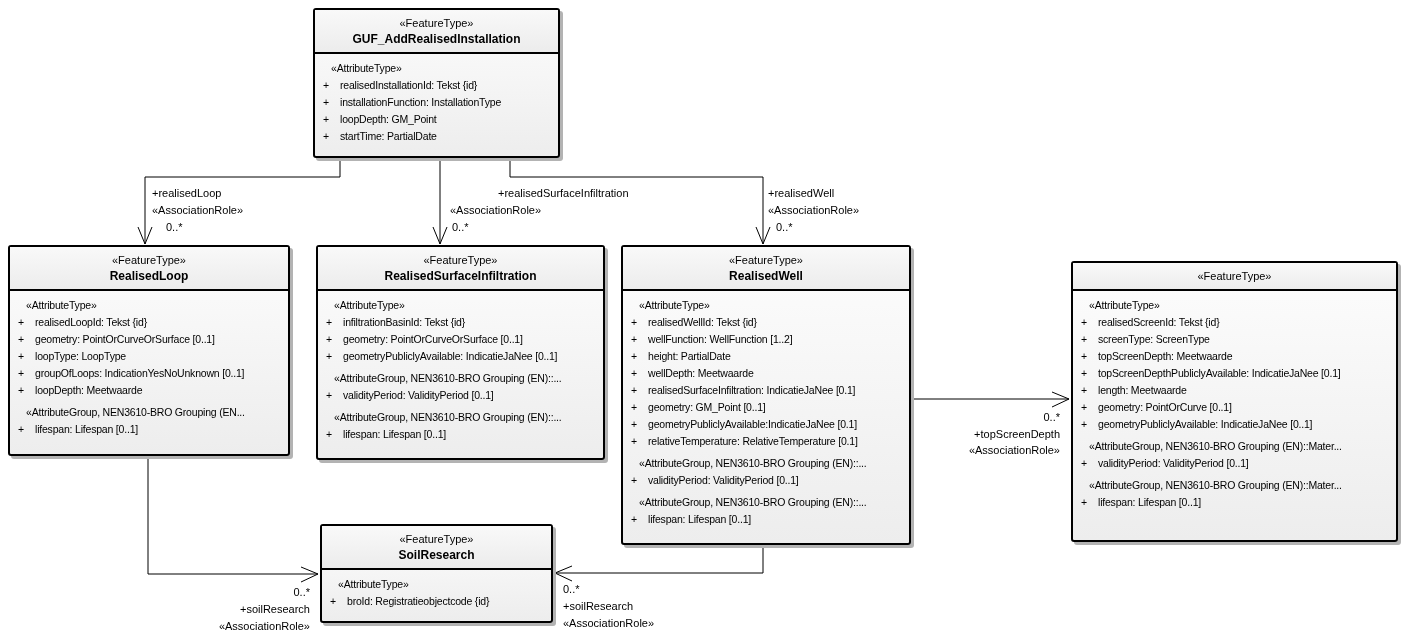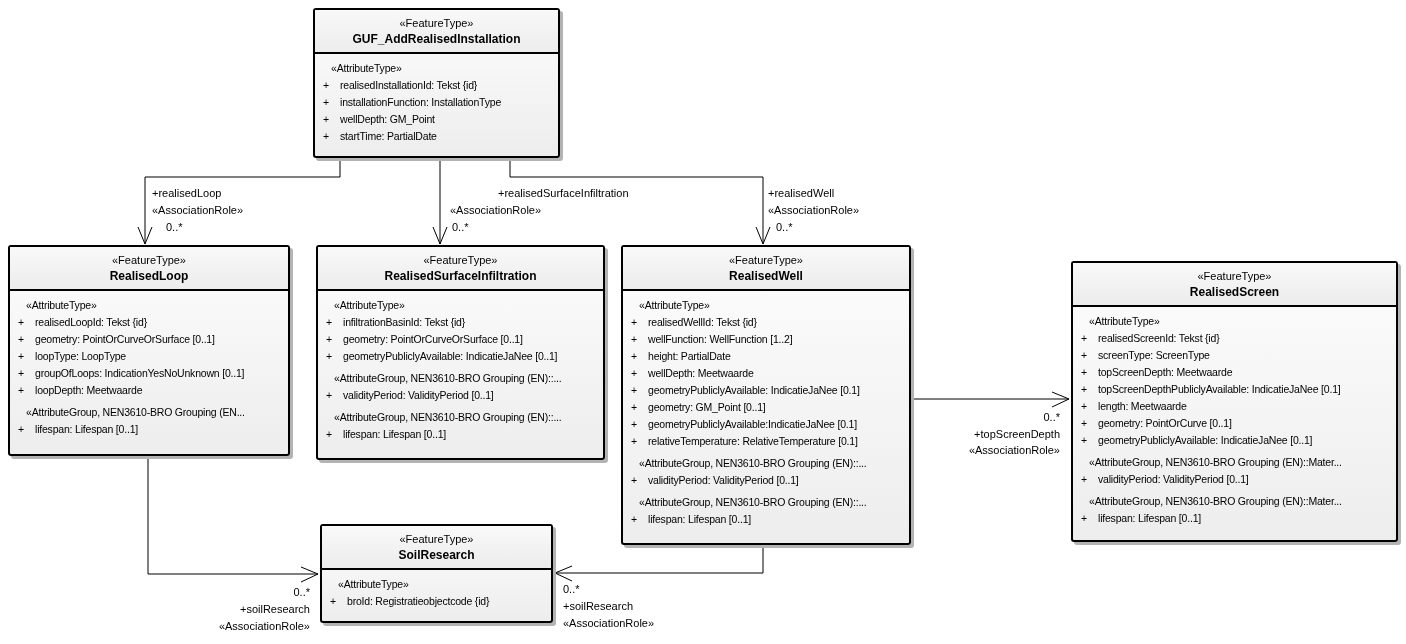--- a/index.html
+++ b/index.html
@@ -75,21 +75,21 @@
         <div class="row attr">
           <span class="vis">+</span>
           <span class="txt">realisedInstallationId: Tekst {id}</span>
         </div>
         <div class="row attr">
           <span class="vis">+</span>
           <span class="txt">installationFunction: InstallationType</span>
         </div>
         <div class="row attr">
           <span class="vis">+</span>
-          <span class="txt">wellDepth: GM_Point</span>
+          <span class="txt">loopDepth: GM_Point</span>
         </div>
         <div class="row attr">
           <span class="vis">+</span>
           <span class="txt">startTime: PartialDate</span>
         </div>
       </div>
   </div>
 
   <div class="uml-box" style="left:8px;top:245px;width:282px;height:211px;">
     <div class="uml-head">
@@ -176,21 +176,21 @@
         <div class="row attr">
           <span class="vis">+</span>
           <span class="txt">height: PartialDate</span>
         </div>
         <div class="row attr">
           <span class="vis">+</span>
           <span class="txt">wellDepth: Meetwaarde</span>
         </div>
         <div class="row attr">
           <span class="vis">+</span>
-          <span class="txt">geometryPubliclyAvailable: IndicatieJaNee [0.1]</span>
+          <span class="txt">realisedSurfaceInfiltration: IndicatieJaNee [0.1]</span>
         </div>
         <div class="row attr">
           <span class="vis">+</span>
           <span class="txt">geometry: GM_Point [0..1]</span>
         </div>
         <div class="row attr">
           <span class="vis">+</span>
           <span class="txt">geometryPubliclyAvailable:IndicatieJaNee [0.1]</span>
         </div>
         <div class="row attr">
@@ -206,21 +206,20 @@
         <div class="row attr">
           <span class="vis">+</span>
           <span class="txt">lifespan: Lifespan [0..1]</span>
         </div>
       </div>
   </div>
 
   <div class="uml-box" style="left:1071px;top:261px;width:327px;height:281px;">
     <div class="uml-head">
       <div class="stereo-line">«FeatureType»</div>
-      <div class="class-name">RealisedScreen</div>
     </div>
     <div class="uml-body">
         <div class="row stereo">«AttributeType»</div>
         <div class="row attr">
           <span class="vis">+</span>
           <span class="txt">realisedScreenId: Tekst {id}</span>
         </div>
         <div class="row attr">
           <span class="vis">+</span>
           <span class="txt">screenType: ScreenType</span>

